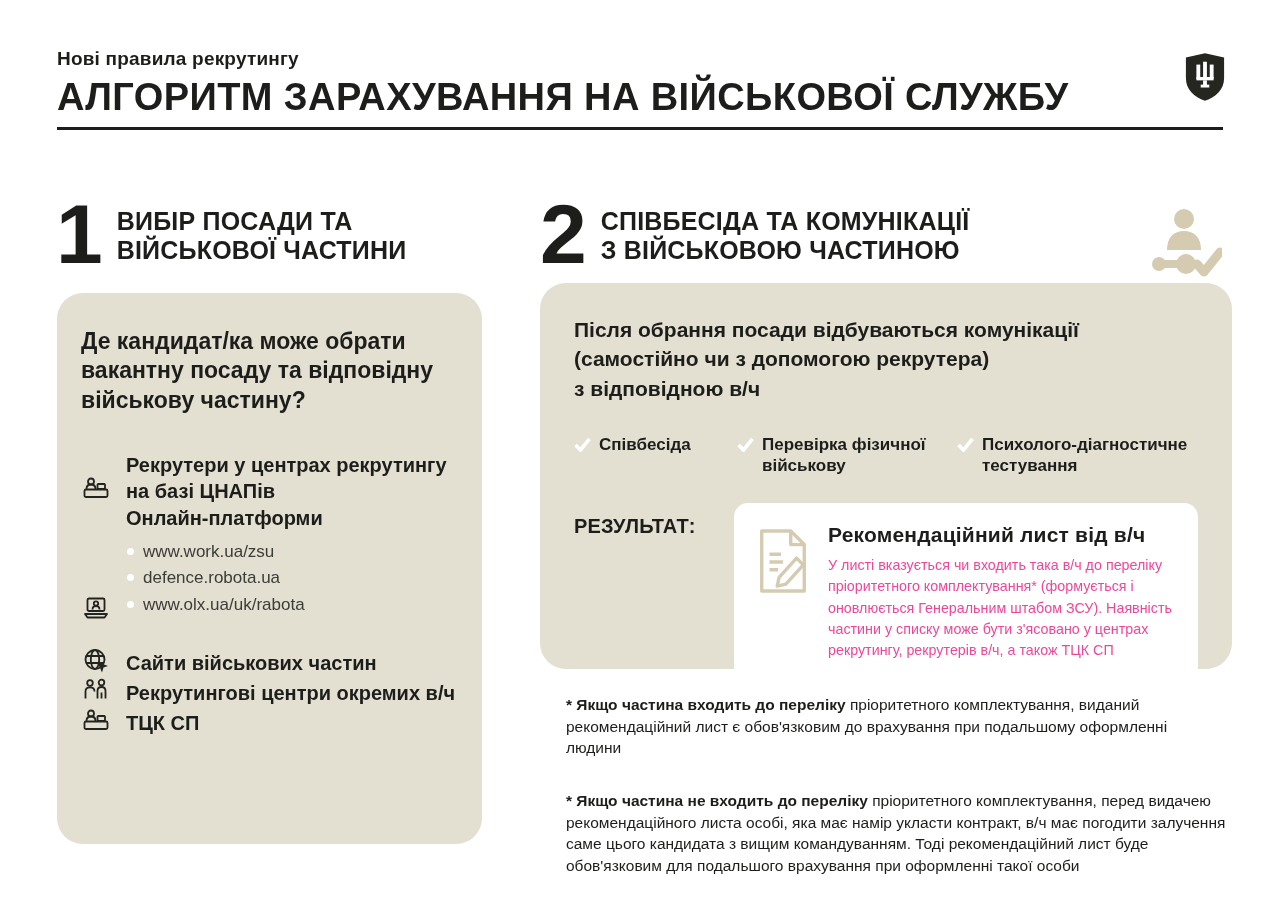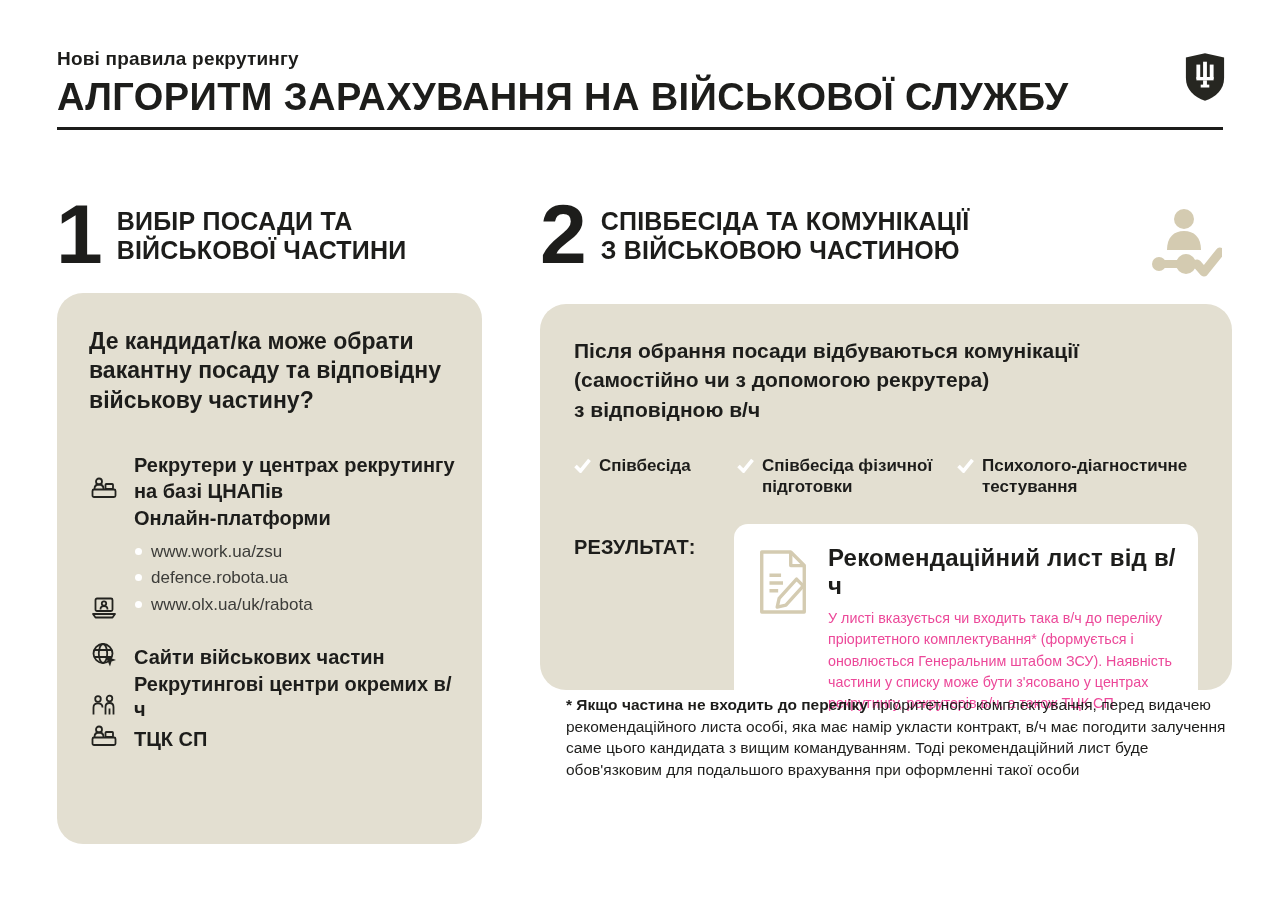--- a/index.html
+++ b/index.html
@@ -18,22 +18,22 @@
   
   .step-head { position:absolute; display:flex; align-items:flex-start; }
   .step-head.one { left:56px; top:200px; }
   .step-head.two { left:540px; top:200px; }
   .step-num { font-size:84px; line-height:.82; font-weight:700; letter-spacing:-2px; margin-right:16px; }
   .step-title { padding-top:7px; font-size:25px; line-height:1.16; font-weight:700; letter-spacing:.2px; }
   .s2-icon { position:absolute; left:1146px; top:204px; width:76px; height:76px; }
 
   
   .card { position:absolute; background:#e3dfd1; border-radius:26px; }
-  .card.left { left:57px; top:293px; width:425px; height:551px; padding:28px 22px 0 32px; }
-  .card.right { left:540px; top:304px; width:692px; height:386px; padding:32px 34px 0 34px; }
+  .card.left { left:57px; top:293px; width:425px; height:551px; padding:28px 22px 0 24px; }
+  .card.right { left:540px; top:283px; width:692px; height:386px; padding:32px 34px 0 34px; }
 
   .question { font-size:23px; font-weight:700; line-height:1.28; white-space:pre-line; margin-top:6px; }
 
   .opt-list { margin-top:36px; }
   .opt-item { display:flex; gap:15px; align-items:flex-end; }
   .opt-item + .opt-item { }
   .opt-item .icon { flex:0 0 30px; height:30px; }
   .opt-label { font-size:20px; font-weight:700; line-height:1.26; padding-top:2px; }
   .sub-bullets { list-style:none; margin:8px 0 6px 45px; }
   .sub-bullets li { position:relative; padding-left:16px; font-size:17px; line-height:1.55; color:#3c3c39; }
@@ -46,21 +46,21 @@
   .check-item .tick { flex:0 0 17px; padding-top:2px; }
   .check-text { font-size:17px; font-weight:700; line-height:1.22; }
   .check-item.c1 { width:163px; }
   .check-item.c2 { width:220px; }
   .check-item.c3 { flex:1; }
 
   .result-row { display:flex; margin-top:26px; }
   .result-label { width:160px; font-size:20px; font-weight:700; padding-top:12px; letter-spacing:.2px; }
   .result-box { flex:1; background:#ffffff; border-radius:14px; padding:20px 22px 18px 20px; display:flex; gap:16px; }
   .doc-icon { flex:0 0 58px; height:68px; margin-top:4px; }
-  .result-title { font-size:24px; font-weight:700; margin-bottom:8px; letter-spacing:.2px; }
+  .result-title { font-size:21px; font-weight:700; margin-bottom:8px; letter-spacing:.2px; }
   .result-body { font-size:14.3px; line-height:1.5; color:#ec4899; }
 
   
   .footnotes { position:absolute; left:566px; top:694px; width:660px; font-size:15.5px; line-height:1.4; }
   .footnote + .footnote { margin-top:31px; }
   .fn-bold { font-weight:700; }
 </style>
 </head>
 <body>
 
@@ -139,21 +139,21 @@
       <div>
         <div class="opt-label">Онлайн-платформи</div>
         <ul class="sub-bullets" style="margin-left:1px;">
           <li>www.work.ua/zsu</li>
           <li>defence.robota.ua</li>
           <li>www.olx.ua/uk/rabota</li>
         </ul>
       </div>
     </div>
 
-    <div class="opt-item" style="margin-top:16px;">
+    <div class="opt-item" style="margin-top:22px;">
       <span class="icon">
         <svg viewBox="0 0 30 30" width="30" height="30" fill="none" stroke="#23231f" stroke-width="1.8">
           <circle cx="14" cy="13.5" r="9.5"></circle>
           <ellipse cx="14" cy="13.5" rx="4.2" ry="9.5"></ellipse>
           <path d="M5.5 10 H22.5 M5.5 17 H22.5"></path>
           <path d="M16.5 16 L27 20 L22.5 21.6 L21 26.5 Z" fill="#23231f" stroke="none"></path>
         </svg>
       </span>
       <div class="opt-label">Сайти військових частин</div>
     </div>
@@ -199,21 +199,21 @@
           </svg>
       </span>
       <span class="check-text">Співбесіда</span>
     </div>
     <div class="check-item c2">
       <span class="tick">
         <svg viewBox="0 0 17 15" width="17" height="15">
             <path d="M1.5 8 L6.5 13 L15.5 1.8" stroke="#ffffff" stroke-width="3.6" fill="none"></path>
           </svg>
       </span>
-      <span class="check-text">Співбесіда фізичної підготовки</span>
+      <span class="check-text">Перевірка фізичної військову</span>
     </div>
     <div class="check-item c3">
       <span class="tick">
         <svg viewBox="0 0 17 15" width="17" height="15">
             <path d="M1.5 8 L6.5 13 L15.5 1.8" stroke="#ffffff" stroke-width="3.6" fill="none"></path>
           </svg>
       </span>
       <span class="check-text">Психолого-діагностичне тестування</span>
     </div>
   </div>
@@ -231,14 +231,15 @@
       </span>
       <div>
         <div class="result-title">Рекомендаційний лист від в/ч</div>
         <div class="result-body">У листі вказується чи входить така в/ч до переліку пріоритетного комплектування* (формується і оновлюється Генеральним штабом ЗСУ). Наявність частини у списку може бути з'ясовано у центрах рекрутингу, рекрутерів в/ч, а також ТЦК СП</div>
       </div>
     </div>
   </div>
 </div>
 
 <div class="footnotes">
+  <p class="footnote"><span class="fn-bold">* Якщо частина входить до переліку</span><span> пріоритетного комплектування, виданий рекомендаційний лист є обов'язковим до врахування при подальшому оформленні людини</span></p>
   <p class="footnote"><span class="fn-bold">* Якщо частина не входить до переліку</span><span> пріоритетного комплектування, перед видачею рекомендаційного листа особі, яка має намір укласти контракт, в/ч має погодити залучення саме цього кандидата з вищим командуванням. Тоді рекомендаційний лист буде обов'язковим  для подальшого врахування при оформленні такої особи</span></p>
 </div>
 
 </body></html>

